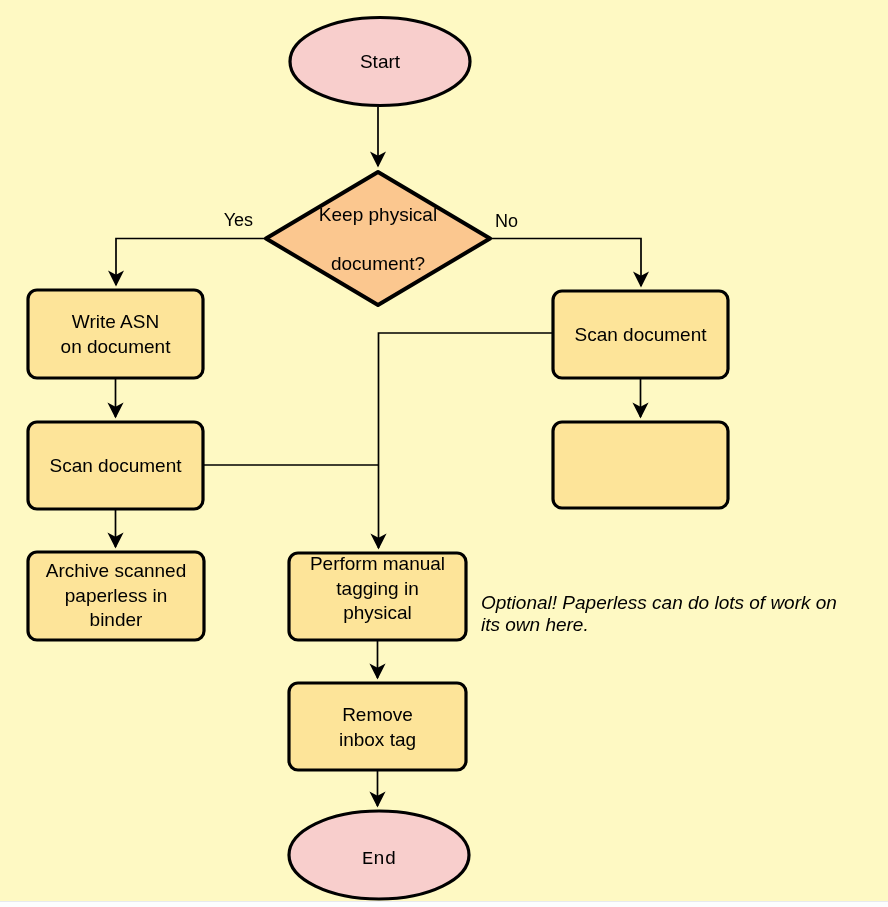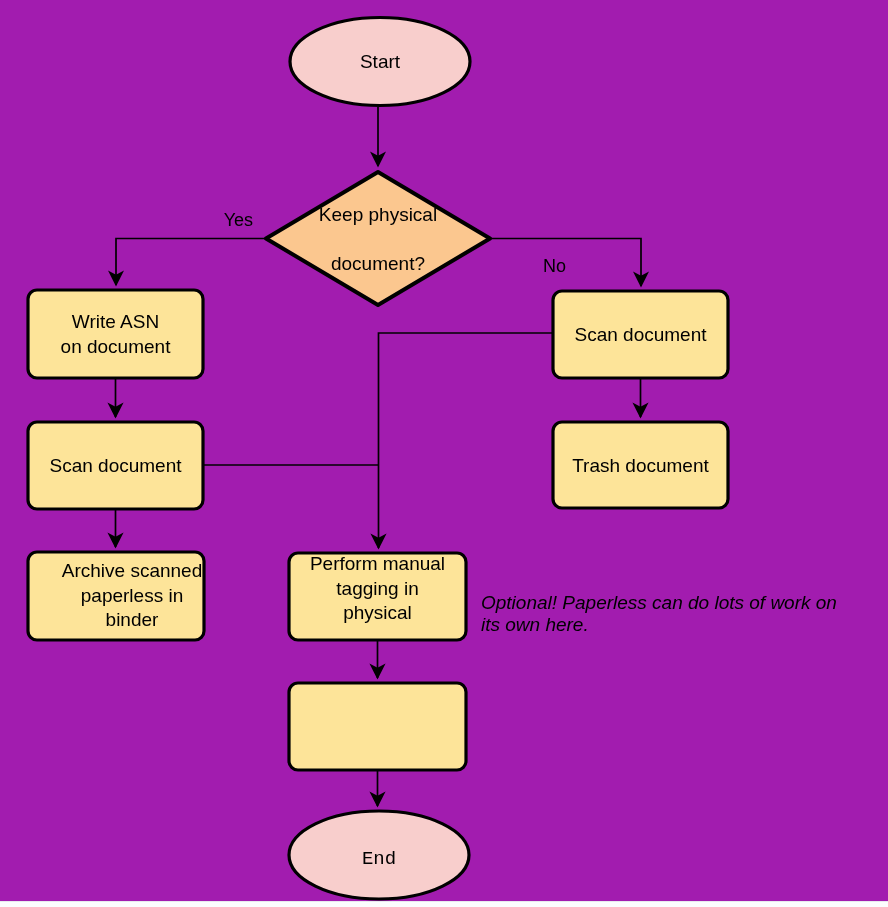--- a/index.html
+++ b/index.html
@@ -5,21 +5,21 @@
   html, body {
     margin: 0;
     padding: 0;
     background: #ffffff;
     font-family: "Liberation Sans", sans-serif;
   }
   #canvas {
     position: relative;
     width: 888px;
     height: 907px;
-    background: #a21caf;
+    background: #fef9c3;
     overflow: hidden;
   }
   #shapes {
     position: absolute;
     left: 0;
     top: 0;
   }
   .edge {
     fill: none;
     stroke: #000000;
@@ -110,45 +110,48 @@
 
   <div class="label" style="left:289px; top:17px; width:182px; height:89px;">Start</div>
 
   <div class="label" style="left:288px; top:210px; width:180px; height:57px;gap:24px;">
     <div>Keep physical</div>
     <div>document?</div>
   </div>
 
   <div class="edge-label" style="left:203px; top:210px; width:50px;">Yes</div>
 
-  <div class="edge-label" style="left:516px; top:211px; width:50px;margin-top:45px;">No</div>
+  <div class="edge-label" style="left:468px; top:211px; width:50px;">No</div>
 
   <div class="label" style="left:28px; top:290px; width:175px; height:88px;border-radius:29px;">
     <div>Write ASN</div>
     <div>on document</div>
   </div>
 
   <div class="label" style="left:28px; top:422px; width:175px; height:87px;">Scan document</div>
 
-  <div class="label" style="left:28px; top:552px; width:176px; height:88px; line-height:24.5px;margin-left:16px;">
+  <div class="label" style="left:28px; top:552px; width:176px; height:88px; line-height:24.5px;">
     <div>Archive scanned</div>
     <div>paperless in</div>
     <div>binder</div>
   </div>
 
   <div class="label" style="left:553px; top:291px; width:175px; height:87px;">Scan document</div>
 
-  <div class="label" style="left:553px; top:422px; width:175px; height:86px;">Trash document</div>
 
   <div class="label" style="left:289px; top:553px; width:177px; height:72px; line-height:24.5px;">
     <div>Perform manual</div>
     <div>tagging in</div>
     <div>physical</div>
   </div>
 
+  <div class="label" style="left:289px; top:683px; width:177px; height:87px;">
+    <div>Remove</div>
+    <div>inbox tag</div>
+  </div>
 
   <div class="label" style="left:289px; top:815px; width:180px; height:88px;font-family:Liberation Mono, monospace;">End</div>
 
   <div class="annotation">
     <div>Optional! Paperless can do lots of work on</div>
     <div>its own here.</div>
   </div>
 
   <div class="footer-strip"></div>
 </div>

